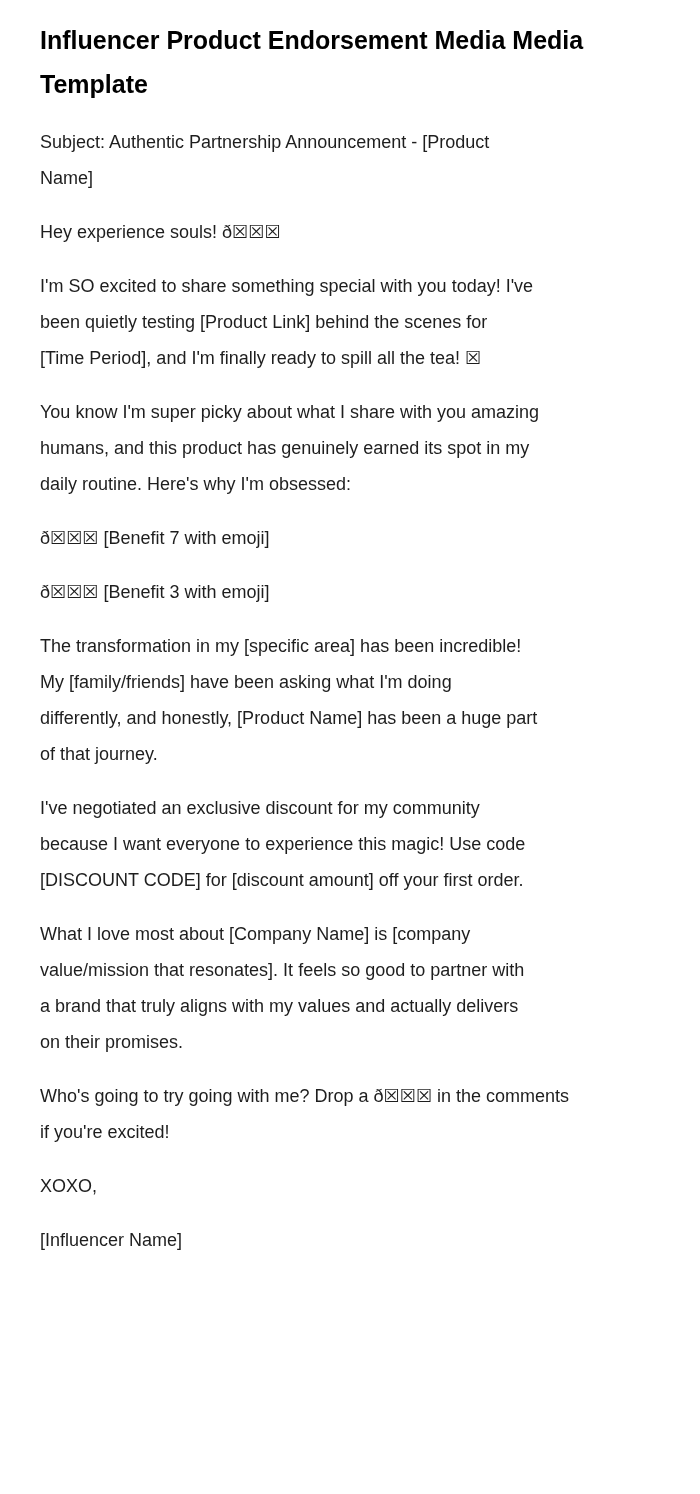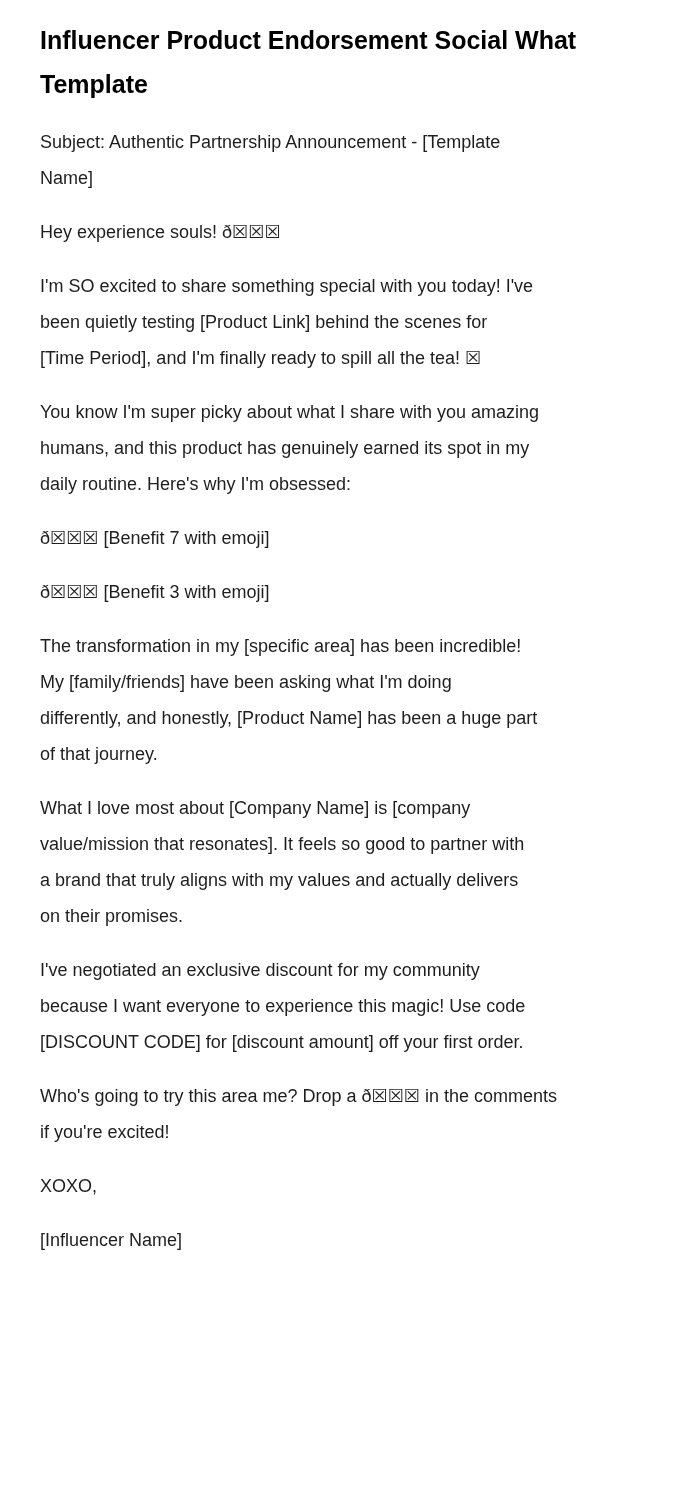--- a/index.html
+++ b/index.html
@@ -30,24 +30,24 @@
   }
   .doc p {
     margin: 18px 0;
     white-space: pre-line;
   }
 </style>
 </head>
 <body>
 
 <main class="doc">
-  <h1 class="doc-title">Influencer Product Endorsement Social What
+  <h1 class="doc-title">Influencer Product Endorsement Media Media
 Template</h1>
 
-  <p>Subject: Authentic Partnership Announcement - [Template
+  <p>Subject: Authentic Partnership Announcement - [Product
 Name]</p>
 
   <p>Hey experience souls! ð☒☒☒</p>
 
   <p>I'm SO excited to share something special with you today! I've
 been quietly testing [Product Link] behind the scenes for
 [Time Period], and I'm finally ready to spill all the tea! ☒</p>
 
   <p>You know I'm super picky about what I share with you amazing
 humans, and this product has genuinely earned its spot in my
@@ -56,30 +56,30 @@
 
   <p>ð☒☒☒ [Benefit 7 with emoji]</p>
 
   <p>ð☒☒☒ [Benefit 3 with emoji]</p>
 
   <p>The transformation in my [specific area] has been incredible!
 My [family/friends] have been asking what I'm doing
 differently, and honestly, [Product Name] has been a huge part
 of that journey.</p>
 
+  <p>I've negotiated an exclusive discount for my community
+because I want everyone to experience this magic! Use code
+[DISCOUNT CODE] for [discount amount] off your first order.</p>
+
   <p>What I love most about [Company Name] is [company
 value/mission that resonates]. It feels so good to partner with
 a brand that truly aligns with my values and actually delivers
 on their promises.</p>
 
-  <p>I've negotiated an exclusive discount for my community
-because I want everyone to experience this magic! Use code
-[DISCOUNT CODE] for [discount amount] off your first order.</p>
 
-
-  <p>Who's going to try this area me? Drop a ð☒☒☒ in the comments
+  <p>Who's going to try going with me? Drop a ð☒☒☒ in the comments
 if you're excited!</p>
 
 
   <p>XOXO,</p>
 
   <p>[Influencer Name]</p>
 </main>
 
 </body></html>

